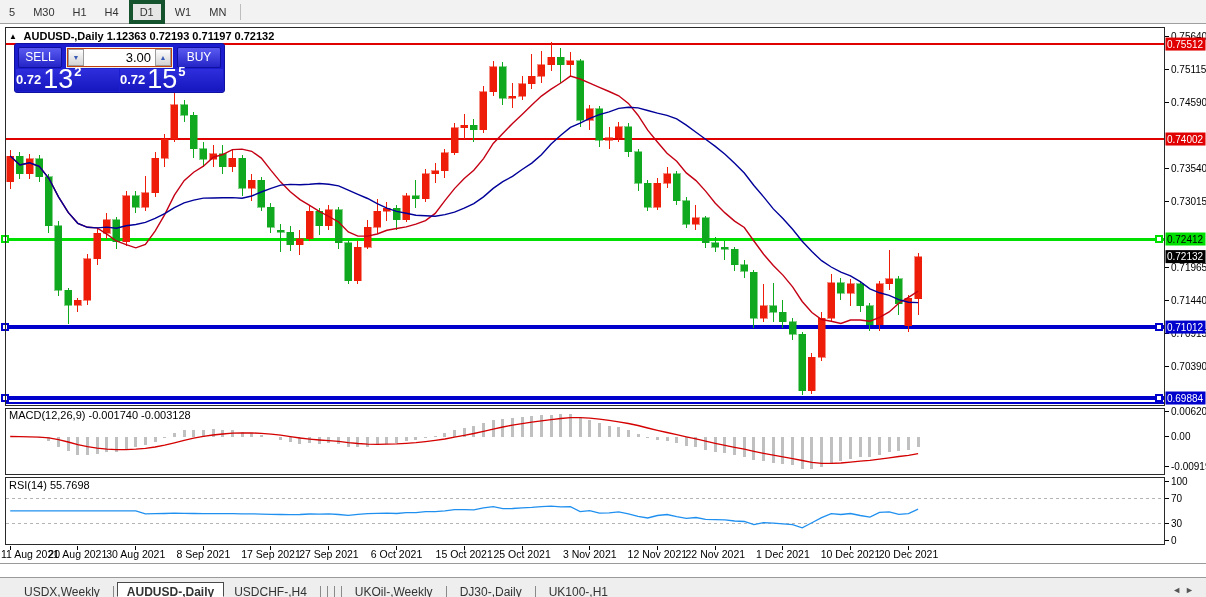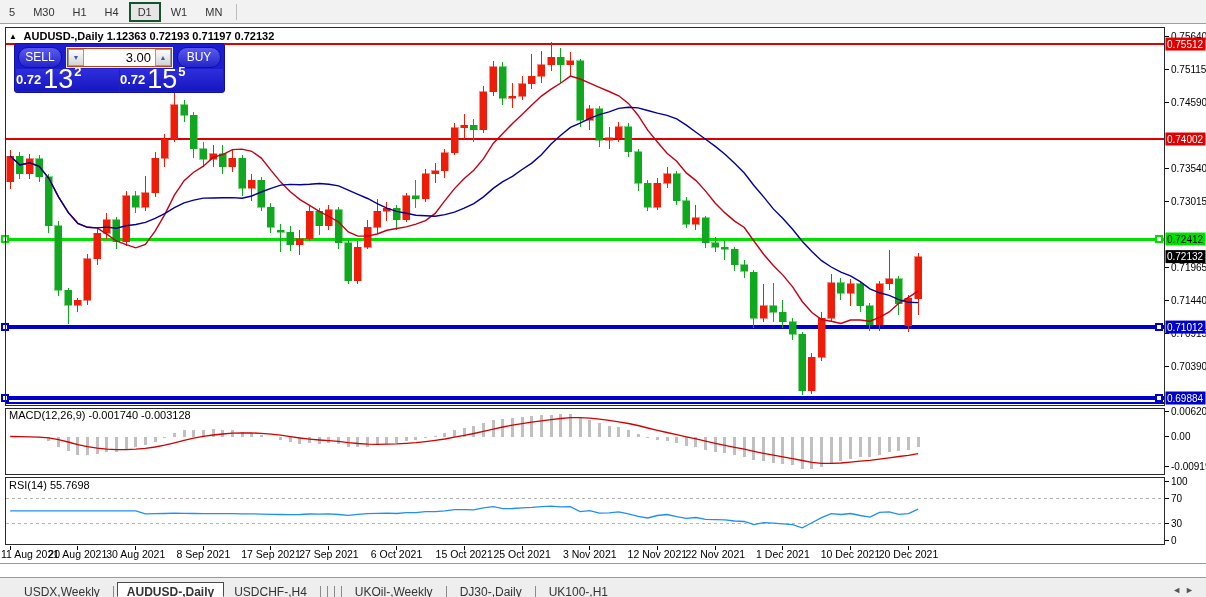--- a/index.html
+++ b/index.html
@@ -2,37 +2,37 @@
 <html><head>
 <meta charset="utf-8">
 <style>
   html,body{margin:0;padding:0}
   body{width:1206px;height:597px;background:#fff;font-family:"Liberation Sans",sans-serif;position:relative;overflow:hidden}
 
   
   #toolbar{position:absolute;top:0;left:0;width:1206px;height:24px;background:#f2f2f2;
     border-bottom:1px solid #9f9f9f;display:flex;align-items:center;font-size:11px;color:#333;z-index:6;box-sizing:border-box}
   .tf{padding:3px 8px;margin:0 1px;white-space:nowrap}
-  .tf.active{background:#e6e6e6;border:2px solid #14532d;padding:2px 7px}
+  .tf.active{background:#e6e6e6;border:4px solid #14532d;padding:2px 7px}
   .tf-sep{width:1px;height:16px;background:#bdbdbd;margin:0 5px}
 
   
   #chart-svg{position:absolute;top:0;left:0;z-index:1}
   #chart-svg text{font-family:"Liberation Sans",sans-serif}
 
   
   #chart-title{position:absolute;top:30px;left:9px;font-size:11px;font-weight:700;color:#000;z-index:5;white-space:nowrap}
   #chart-title .tri{font-size:8px;margin-right:4px;position:relative;top:-1px}
 
   
   #trade-panel{position:absolute;left:14px;top:43px;width:211px;height:50px;background:#1d1dd0;
     border:1px solid #1111a0;border-radius:3px;z-index:5;box-sizing:border-box}
   .tp-row1{display:flex;align-items:center;height:25px;padding:2px 3px 0 3px;box-sizing:border-box}
   .btn-trade{flex:0 0 42px;height:19px;color:#fff;font-size:12px;text-align:center;line-height:19px;
-    background:linear-gradient(#5a5af2,#2525c8);border:1px solid #0f0fa0;border-radius:10px;cursor:pointer}
+    background:linear-gradient(#5a5af2,#2525c8);border:1px solid #0f0fa0;border-radius:2px;cursor:pointer}
   .vol-group{flex:1;display:flex;align-items:center;margin:0 4px;background:#c2410c;border:1px solid #eee;padding:1px;box-sizing:border-box}
   .spin{width:16px;height:17px;background:linear-gradient(#fdfdfd,#d4d4d4);border:1px solid #9c9c9c;
     color:#3a5bb5;font-size:7px;line-height:16px;text-align:center;cursor:pointer;box-sizing:border-box}
   .vol-input{flex:1;width:60px;height:17px;border:none;font-size:13px;text-align:right;padding:0 4px;
     font-family:"Liberation Sans",sans-serif;box-sizing:border-box;outline:none}
   .tp-row2{display:flex;height:23px;margin-top:0;padding:0 1px 1px 1px;box-sizing:border-box}
   .price-box{flex:1;display:flex;align-items:flex-end;justify-content:flex-start;color:#fff;
     background:linear-gradient(#2e2edd,#1717bf);padding-bottom:1px}
   .price-box.right{margin-left:1px}
   .p-small{font-size:13px;font-weight:700;margin-right:2px;margin-bottom:3px;letter-spacing:0px}

